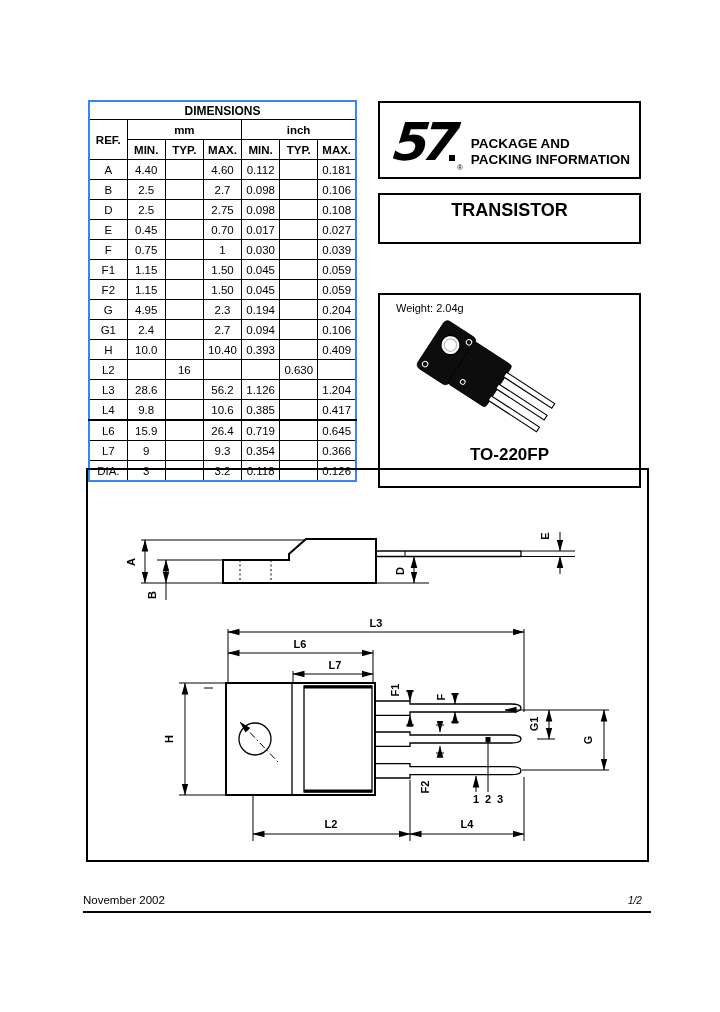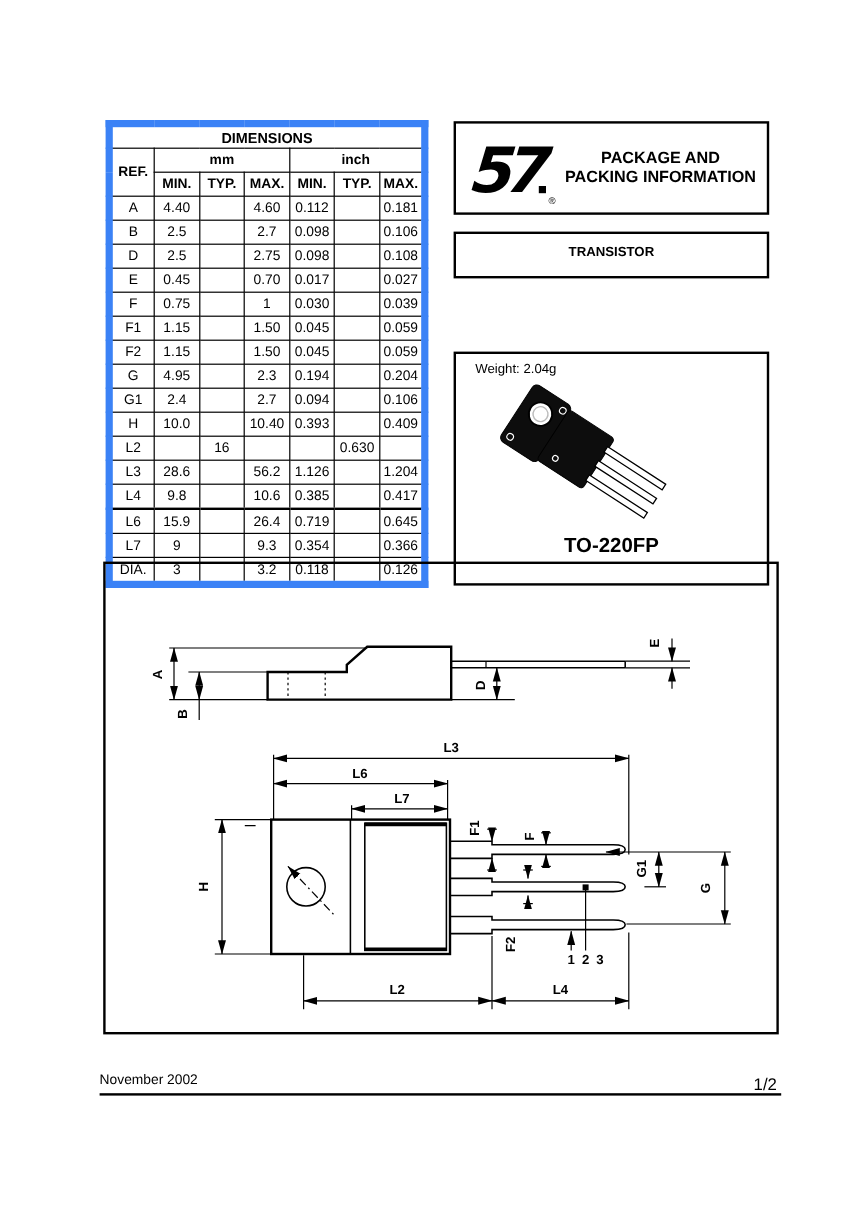--- a/index.html
+++ b/index.html
@@ -4,45 +4,45 @@
 <style>
   html,body{margin:0;padding:0;background:#fff;}
   #page{position:relative;width:720px;height:1012px;background:#ffffff;
         font-family:"Liberation Sans",sans-serif;color:#000;overflow:hidden;}
   
   #dim-table{position:absolute;left:88px;top:100px;border-collapse:collapse;table-layout:fixed;width:269px;}
   #dim-table td,#dim-table th{border:1px solid #000;padding:0;text-align:center;
         font-size:11.5px;height:19px;line-height:12px;white-space:nowrap;}
   #dim-table th{font-weight:bold;}
   #dim-table .title-row th{height:17px;font-size:12px;}
-  #dim-table{border:6px solid #3b82f6;}
+  #dim-table{border:2px solid #3b82f6;}
   #dim-table tr.thick-top td{border-top:2px solid #000;}
   
   .rbox{position:absolute;left:378px;width:263px;border:2px solid #000;box-sizing:border-box;background:#fff;}
   #box-header{top:101px;height:78px;}
-  #box-header .htxt{position:absolute;right:9px;top:21px;text-align:center;
+  #box-header .htxt{position:absolute;right:9px;top:33px;text-align:left;
         font-weight:bold;font-size:13.5px;line-height:16px;}
   #st-logo{position:absolute;left:7px;top:10px;}
-  #box-title{top:193px;height:39px;text-align:center;font-weight:bold;font-size:11px;line-height:16px;}
+  #box-title{top:193px;height:51px;text-align:center;font-weight:bold;font-size:18px;line-height:16px;}
   #box-title .inner{padding-top:7px;}
   #box-pkg{top:257px;height:195px;margin-top:36px;}
   #weight{position:absolute;left:16px;top:7px;font-size:11px;}
   #pkg-name{position:absolute;left:0;right:0;top:150px;text-align:center;font-weight:bold;font-size:17px;}
   #pkg-img{position:absolute;left:18px;top:18px;}
   
   #drawing-box{position:absolute;left:86px;top:468px;width:563px;height:394px;
         border:2px solid #000;box-sizing:border-box;}
   .dl{font:bold 11px "Liberation Sans",sans-serif;fill:#000;}
   .thin{stroke:#000;stroke-width:1;fill:none;}
   .med{stroke:#000;stroke-width:1.3;fill:none;}
   .bold{stroke:#000;stroke-width:2;fill:none;}
   .heavy{stroke:#000;stroke-width:3;fill:none;}
   
   #footer-date{position:absolute;left:83px;top:894px;font-size:11.5px;}
-  #page-num{position:absolute;left:628px;top:895px;font-size:14px;}
+  #page-num{position:absolute;left:628px;top:895px;font-size:10px;font-style:italic;}
   #footer-rule{position:absolute;left:83px;top:911px;width:568px;border-top:2px solid #000;}
 </style>
 </head>
 <body>
 
 <div id="page">
 
   <table id="dim-table">
     <tbody>
         <tr class="title-row">

